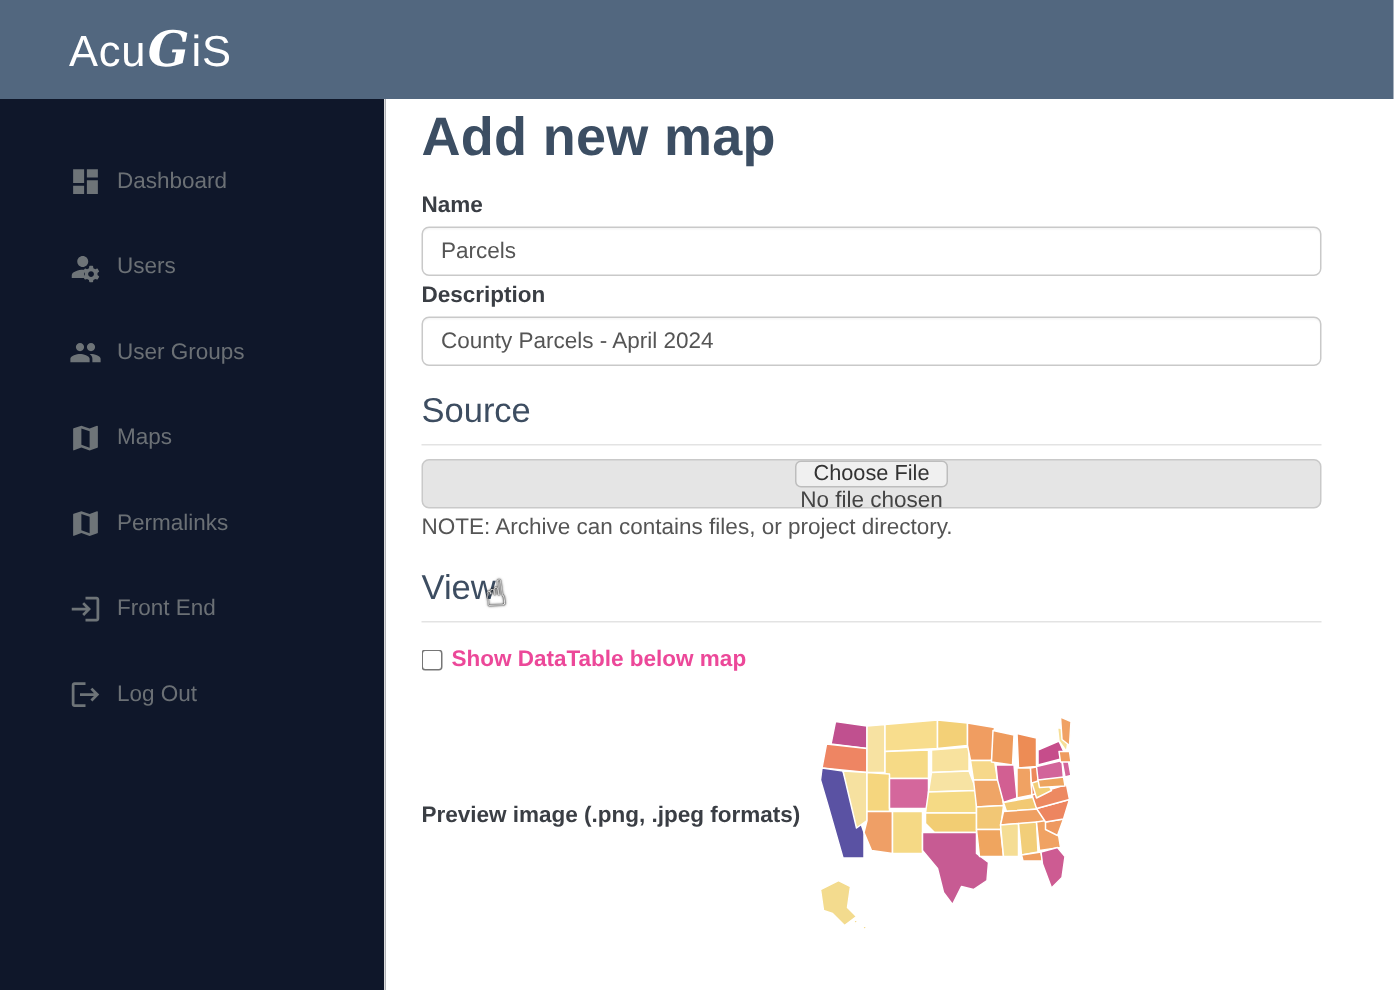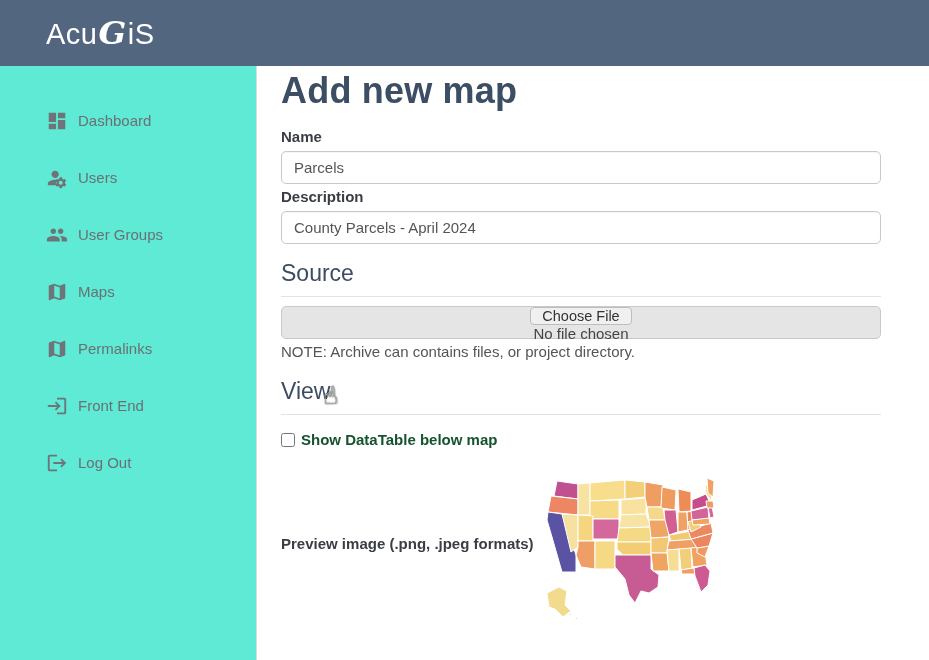--- a/index.html
+++ b/index.html
@@ -14,21 +14,21 @@
     background: #52677f; display: flex; align-items: center;
   }
   .logo { color: #ffffff; font-size: 29px; margin-left: 46px; letter-spacing: 0.5px; font-weight: 400; }
   .logo .logo-g {
     font-family: "DejaVu Serif", serif; font-style: italic; font-weight: 700;
     font-size: 1.12em; margin: 0 1px;
   }
   
   .sidebar {
     position: absolute; left: 0; top: 66px; width: 257px; height: 594px;
-    background: #5eead4; border-right: 1px solid #dcdcdc;
+    background: #0f172a; border-right: 1px solid #dcdcdc;
   }
   .nav { padding-top: 26px; }
   .nav-item {
     height: 57px; display: flex; align-items: center; padding-left: 46px;
     cursor: pointer;
   }
   .nav-item .icon { width: 22px; height: 22px; margin-right: 10px; flex: 0 0 22px; }
   .nav-item .icon svg { width: 22px; height: 22px; fill: #6e7478; display: block; }
   .nav-item .nav-label { color: #6b7075; font-size: 15px; }
   
@@ -65,21 +65,21 @@
     border-radius: 4px; font-size: 14.5px; color: #333333; cursor: pointer;
     font-family: "Liberation Sans", "DejaVu Sans", sans-serif;
   }
   .file-sep { width: 1px; height: 22px; background: #dddddd; margin: 0 11px 0 9px; }
   .file-status { font-size: 15px; color: #444444; }
   .note-text { margin-top: 4px; font-size: 15px; color: #555555; }
   .check-row { margin-top: 16px; display: flex; align-items: center; font-size: 15px; }
   .check-row input[type=checkbox] {
     width: 14px; height: 14px; accent-color: #2d7ff9; margin-right: 6px; cursor: pointer;
   }
-  .check-row .check-label { font-weight: 700; color: #14532d; cursor: pointer; }
+  .check-row .check-label { font-weight: 700; color: #ec4899; cursor: pointer; }
   .preview-row { margin-top: 27px; display: flex; }
   .preview-label {
     width: 264px; font-size: 15px; font-weight: 700; color: #3a3e44; margin-top: 60px;
   }
   .map-wrap { width: 170px; }
   .map-wrap svg { display: block; }
   .map-wrap svg polygon { stroke: #ffffff; stroke-width: 1; stroke-linejoin: round; }
   
   .fake-cursor {
     position: absolute; left: 323px; top: 382px; font-size: 24px; color: #ffffff;

